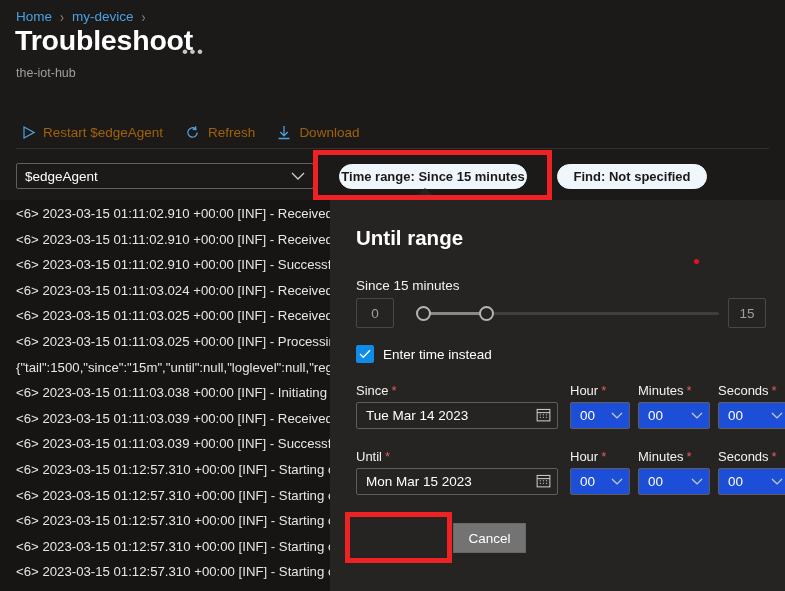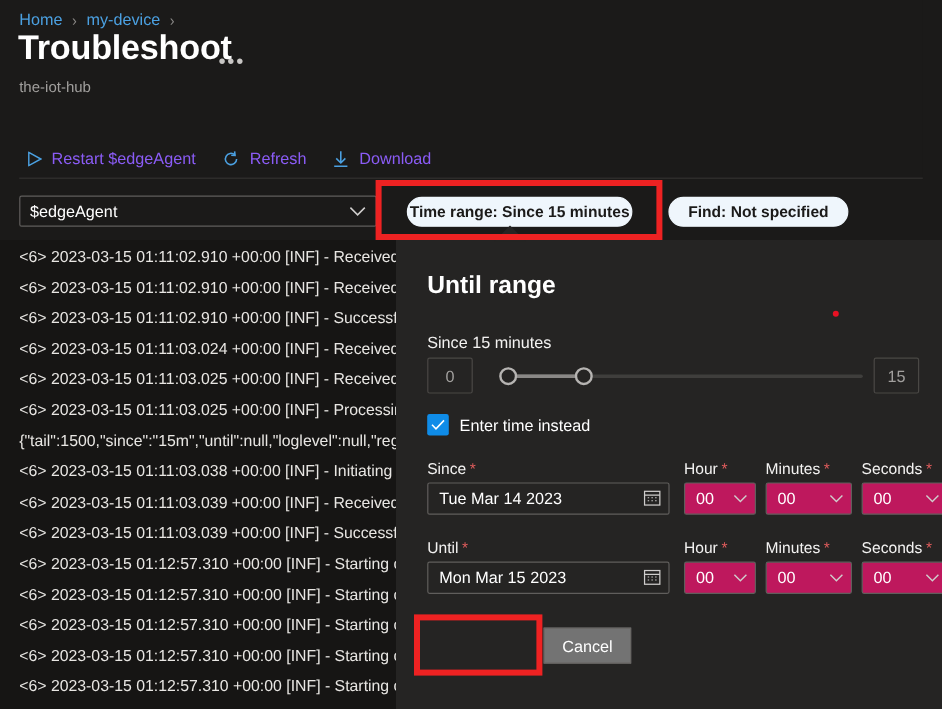--- a/index.html
+++ b/index.html
@@ -48,21 +48,21 @@
   
   .cmdbar {
     position: absolute; left: 0; top: 118px;
     width: 785px; height: 29px;
     display: flex; align-items: center;
     padding-left: 20px; gap: 0px;
   }
   .cmd {
     display: flex; align-items: center; gap: 8px;
     padding: 3px 10px 3px 2px; margin-right: 10px;
-    font-size: 13.5px; color: #8b5cf6; cursor: pointer;
+    font-size: 13.5px; color: #a16207; cursor: pointer;
     white-space: nowrap;
   }
   .cmd svg { display: block; }
 
   .cmdbar-rule {
     position: absolute; left: 16px; top: 148px;
     width: 753px; height: 1px; background: #323130;
   }
 
   
@@ -208,21 +208,21 @@
     display: flex; align-items: center; padding: 0 6px 0 9px;
     cursor: text;
   }
   .fld-input .fval { flex: 1; }
   .date-fld { left: 0; width: 202px; }
   .hr-fld  { left: 214px; width: 60px; }
   .mn-fld  { left: 282px; width: 72px; }
   .sc-fld  { left: 362px; width: 72px; }
   .sel-input {
     height: 27px; border: 1px solid #605e5c; border-radius: 2px;
-    background: #be185d; color: #ffffff; font-size: 13.5px;
+    background: #1d4ed8; color: #ffffff; font-size: 13.5px;
     display: flex; align-items: center; justify-content: space-between;
     padding: 0 6px 0 9px; cursor: pointer;
   }
   .cal-ico { color: #d0cecd; }
 
   
   .btn-apply {
     position: absolute; left: 355px; top: 523px;
     width: 88px; height: 30px;
     background: #0f7fd4; color: #ffffff;

